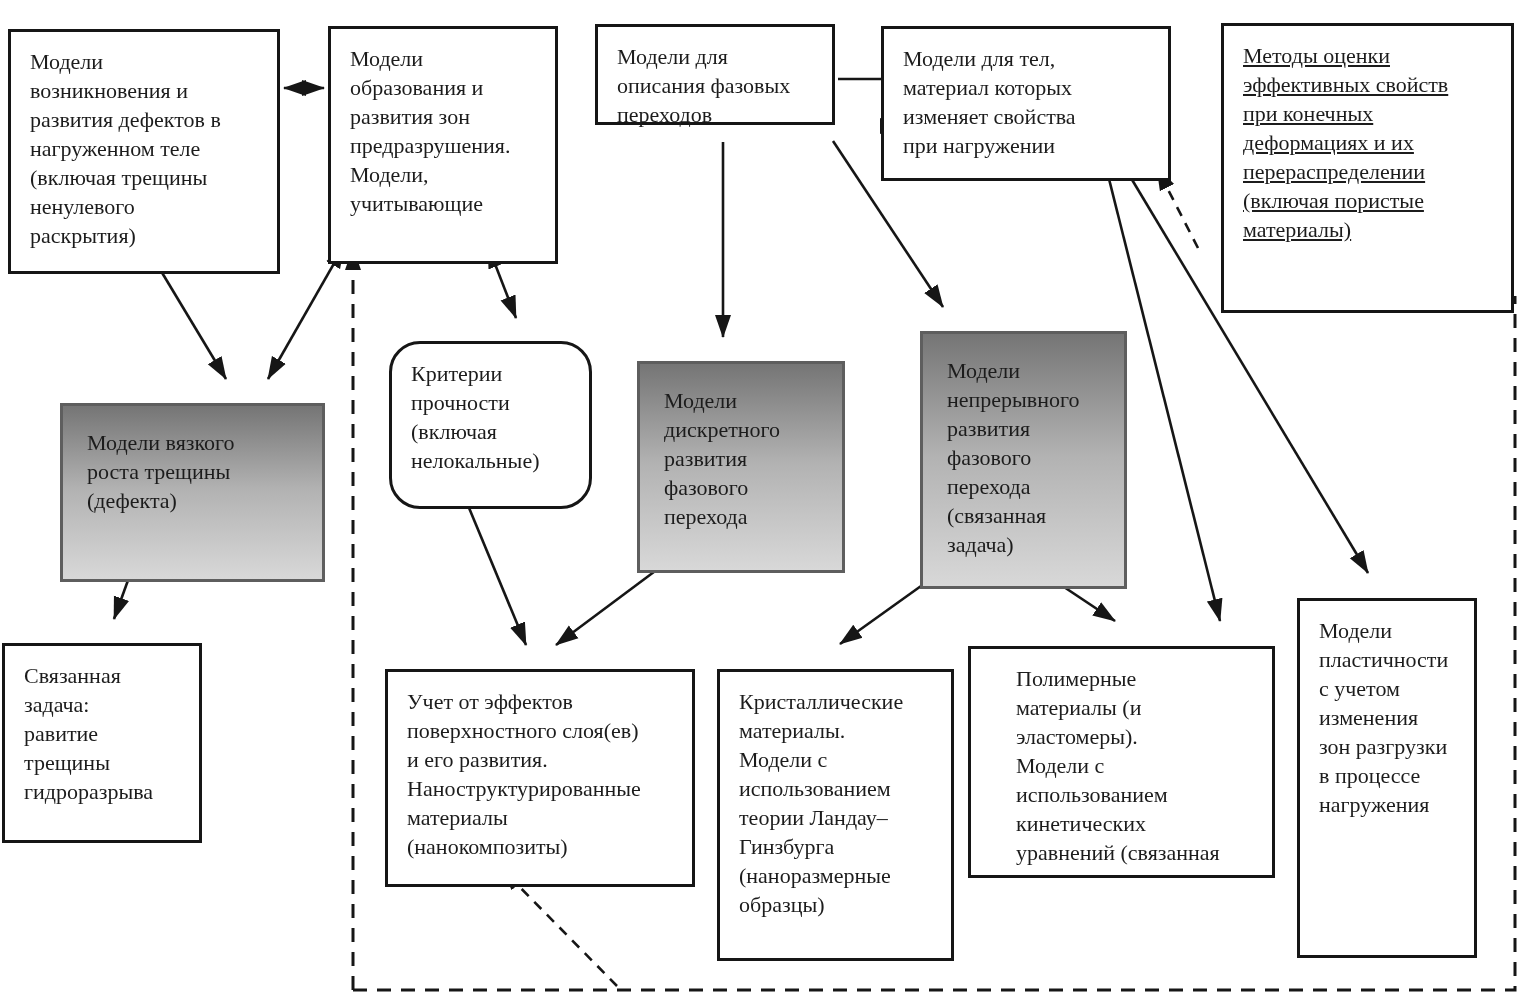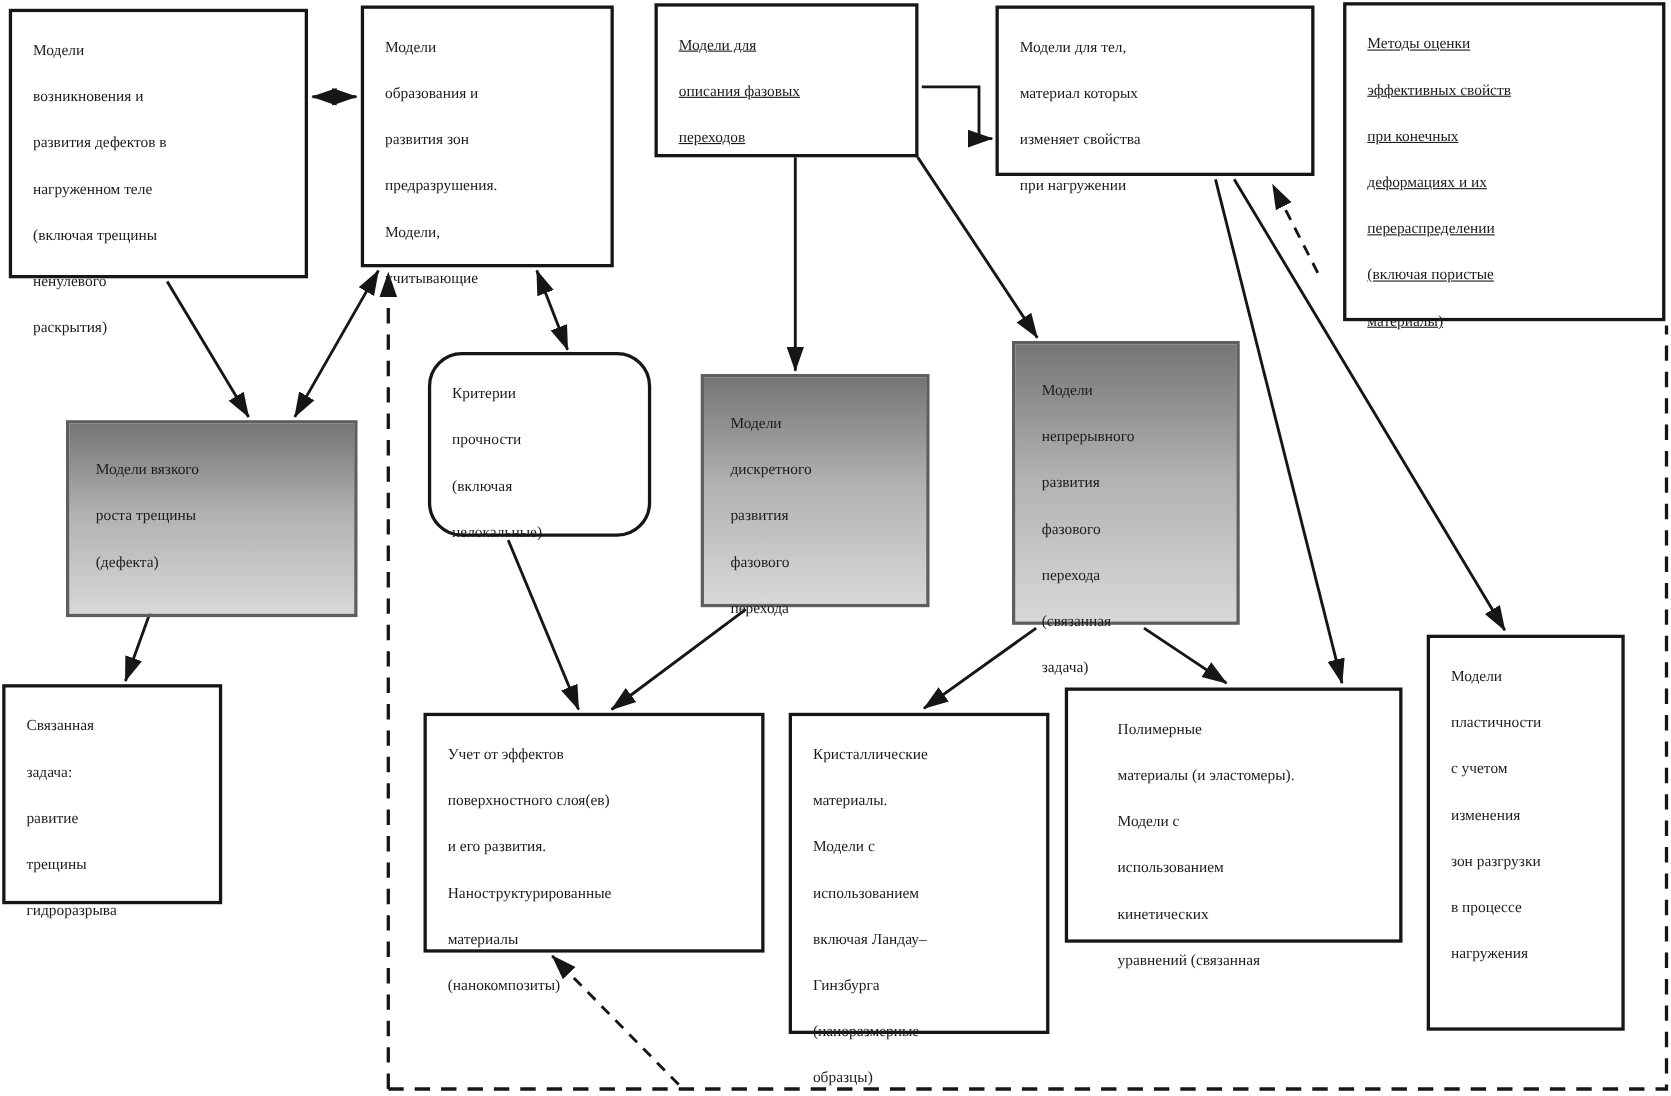--- a/index.html
+++ b/index.html
@@ -11,21 +11,21 @@
     width:1519px;height:996px;position:relative;background:#ffffff;overflow:hidden;
     font-family:"Liberation Serif","DejaVu Serif",serif;color:var(--text);
   }
   #edges{position:absolute;left:0;top:0;width:1519px;height:996px;}
   polyline.edge{fill:none;stroke:var(--line);stroke-width:2.6;}
   polyline.edge.arrowdash{stroke-dasharray:10 8;}
   polyline.edge.boundary{stroke-width:3;stroke-dasharray:14 10;}
   .box{
     position:absolute;box-sizing:border-box;background:#ffffff;
     border:3px solid var(--line);padding:15px 14px 8px 19px;
-    font-size:14px;line-height:42px;
+    font-size:22px;line-height:29px;margin-top:21px;
   }
   .box.gray{
     background:linear-gradient(180deg,var(--gray-top) 0%,var(--gray-mid) 48%,var(--gray-bottom) 100%);
     border:3px solid var(--gray-border);
     padding:22px 14px 8px 24px;
   }
   .box-text{white-space:pre-line;display:block;}
 </style>
 </head>
 <body>
@@ -67,26 +67,26 @@
 раскрытия)</span>
     </div>
     <div class="box" style="left: 328px; top: 5px; width: 230px; height: 238px;">
       <span class="box-text">Модели
 образования и
 развития зон
 предразрушения.
 Модели,
 учитывающие</span>
     </div>
-    <div class="box" style="left: 595px; top: 3px; width: 240px; height: 140px; text-decoration: underline;">
+    <div class="box" style="left: 595px; top: 3px; width: 240px; height: 101px;">
       <span class="box-text">Модели для
 описания фазовых
 переходов</span>
     </div>
-    <div class="box" style="left: 905px; top: 5px; width: 290px; height: 155px;">
+    <div class="box" style="left: 881px; top: 5px; width: 290px; height: 155px;">
       <span class="box-text">Модели для тел,
 материал которых
 изменяет свойства
 при нагружении</span>
     </div>
     <div class="box" style="left: 1221px; top: 2px; width: 293px; height: 290px; text-decoration: underline;">
       <span class="box-text">Методы оценки
 эффективных свойств
 при конечных
 деформациях и их
@@ -134,21 +134,21 @@
 и его развития.
 Наноструктурированные
 материалы
 (нанокомпозиты)</span>
     </div>
     <div class="box" style="left: 717px; top: 648px; width: 237px; height: 292px;">
       <span class="box-text">Кристаллические
 материалы.
 Модели с
 использованием
-включая Ландау–
+теории Ландау–
 Гинзбурга
 (наноразмерные
 образцы)</span>
     </div>
     <div class="box" style="left: 968px; top: 625px; width: 307px; height: 232px; padding-left: 45px;">
       <span class="box-text">Полимерные
 материалы (и эластомеры).
 Модели с
 использованием
 кинетических

